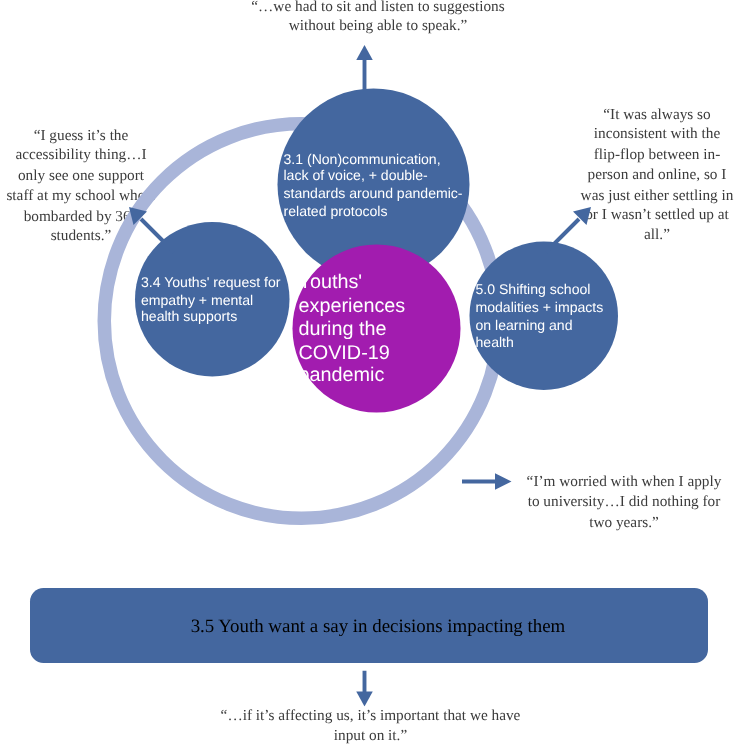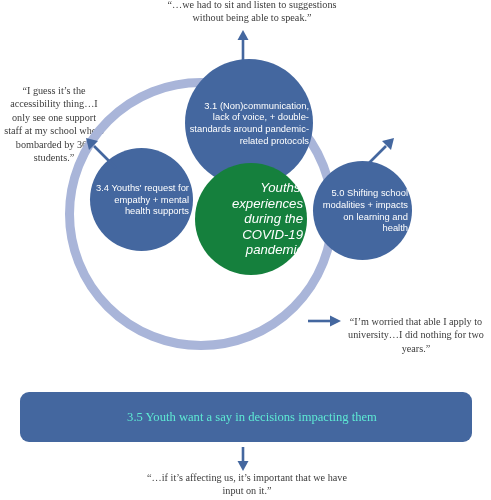--- a/index.html
+++ b/index.html
@@ -39,29 +39,29 @@
 
   
   .circle{
     position:absolute;
     border-radius:50%;
     background:#44679f;
     color:#ffffff;
     display:flex;
     align-items:center;
     justify-content:center;
-    text-align:right;
+    text-align:left;
     font-family:"Liberation Sans", sans-serif;
     box-sizing:border-box;
   }
   .circle .txt{ padding:4px; }
   #circle-center{
     left:195px; top:163px; width:112px; height:112px;
-    background:#15803d;
-    font-size:13.2px; line-height:15.6px;font-style:italic;
+    background:#a21caf;
+    font-size:13.2px; line-height:15.6px;
   }
   #circle-31{
     left:185px; top:59px; width:128px; height:128px;
     font-size:9.4px; line-height:11.6px;
   }
   #circle-32{
     left:313px; top:161px; width:99px; height:99px;
     font-size:9.4px; line-height:11.6px;
   }
   #circle-33{
@@ -73,21 +73,21 @@
     font-size:9.4px; line-height:11.6px;
   }
 
   
   .bar{
     position:absolute;
     left:20px; top:392px;
     width:452px; height:50px;
     background:#44679f;
     border-radius:9px;
-    color:#5eead4;
+    color:#000000;
     display:flex;
     align-items:center;
     justify-content:center;
     text-align:center;
     font-family:"Liberation Serif", serif;
     font-size:12.6px;
     line-height:16px;
     box-sizing:border-box;
     padding-left:12px;
   }
@@ -102,22 +102,23 @@
 </style>
 </head>
 <body>
 
 <div class="stage">
 
   <div class="quote" id="quote-top">“…we had to sit and listen to suggestions without being able to speak.”</div>
 
   <div class="quote" id="quote-left">“I guess it’s the accessibility thing…I only see one support staff at my school who’s bombarded by 360 students.”</div>
 
+  <div class="quote" id="quote-right-top">“It was always so inconsistent with the flip-flop between in-person and online, so I was just either settling in or I wasn’t settled up at all.”</div>
 
-  <div class="quote" id="quote-right-bottom">“I’m worried that able I apply to university…I did nothing for two years.”</div>
+  <div class="quote" id="quote-right-bottom">“I’m worried with when I apply to university…I did nothing for two years.”</div>
 
   <div class="quote" id="quote-bottom">“…if it’s affecting us, it’s important that we have input on it.”</div>
 
   <div class="ring"></div>
 
   <div class="circle" id="circle-31">
     <div class="txt">3.1 (Non)communication, lack of voice, + double-standards around pandemic-related protocols</div>
   </div>
 
   <div class="circle" id="circle-34">

